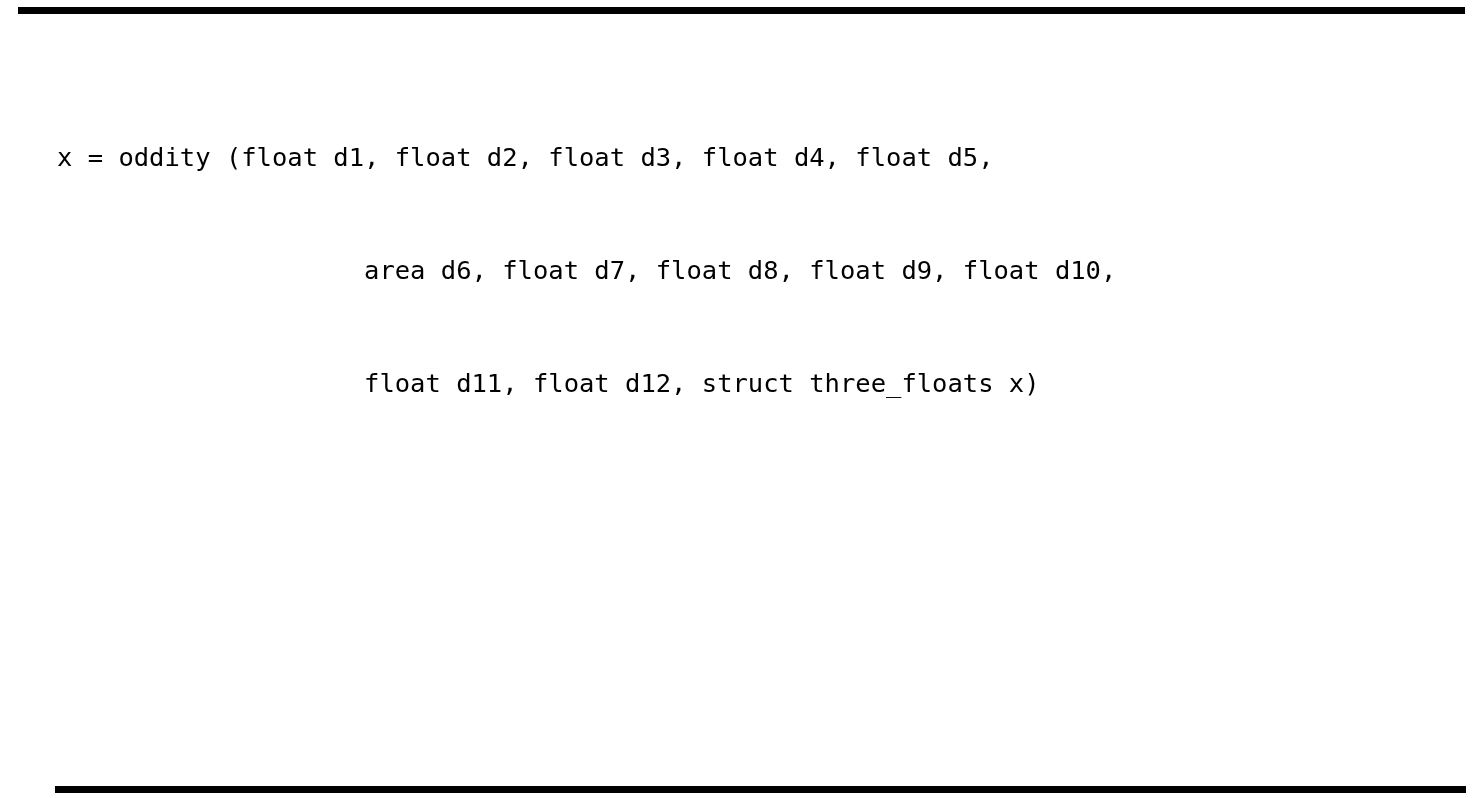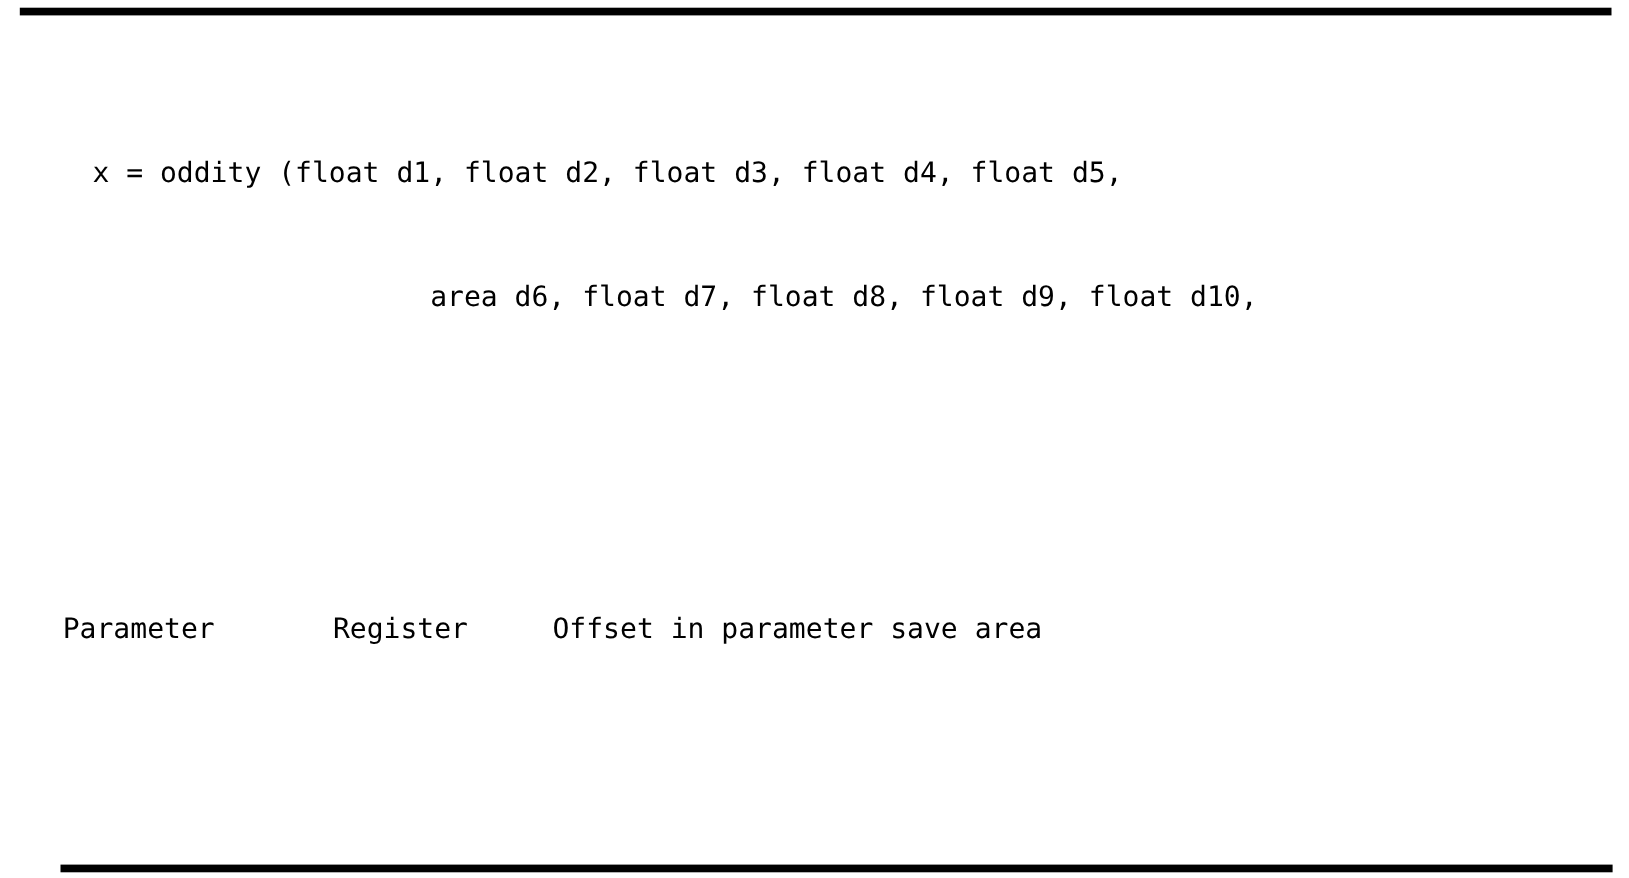--- a/index.html
+++ b/index.html
@@ -41,45 +41,44 @@
     left: 57px;
     top: 26px;
     font-size: 25.5px;
     line-height: 37.7px;
     letter-spacing: 0px;
     white-space: pre;
     font-family: "DejaVu Sans Mono", "Liberation Mono", monospace;
   }
   .signature {
     white-space: pre;
-    margin-left: 27px;
   }
   .blank-line {
     height: 37.7px;
   }
   .table-head,
   .table-row {
     white-space: pre;
   }
 </style>
 </head>
 <body>
 
 <div class="figure">
 
   <div class="rule rule-top"></div>
 
   <div class="code-block">
 
     <div class="signature">x = oddity (float d1, float d2, float d3, float d4, float d5,</div>
     <div class="signature">                    area d6, float d7, float d8, float d9, float d10,</div>
+    <div class="signature">                    float d11, float d12, struct three_floats x)</div>
 
     <div class="blank-line"></div>
 
-    <div class="table-head">Parameter       Register     Offset in parameter save area</div>
 
     
     
     
     
 
     
 
     
     

